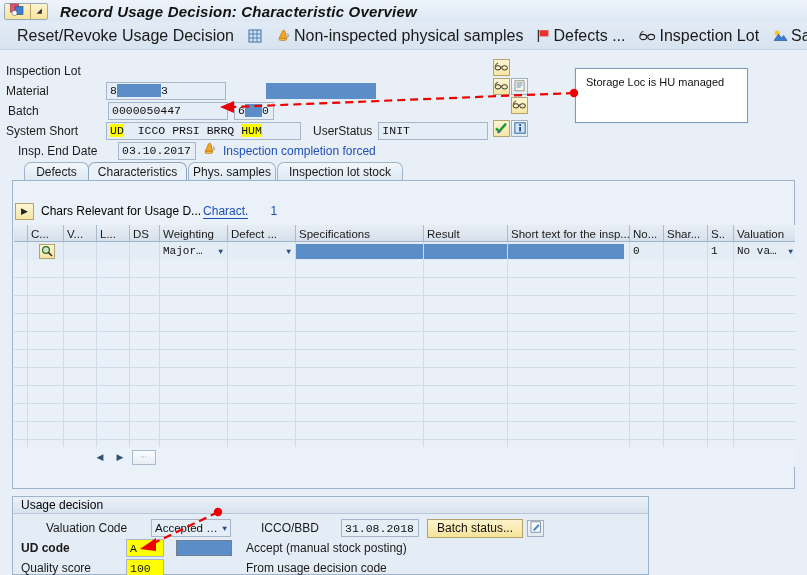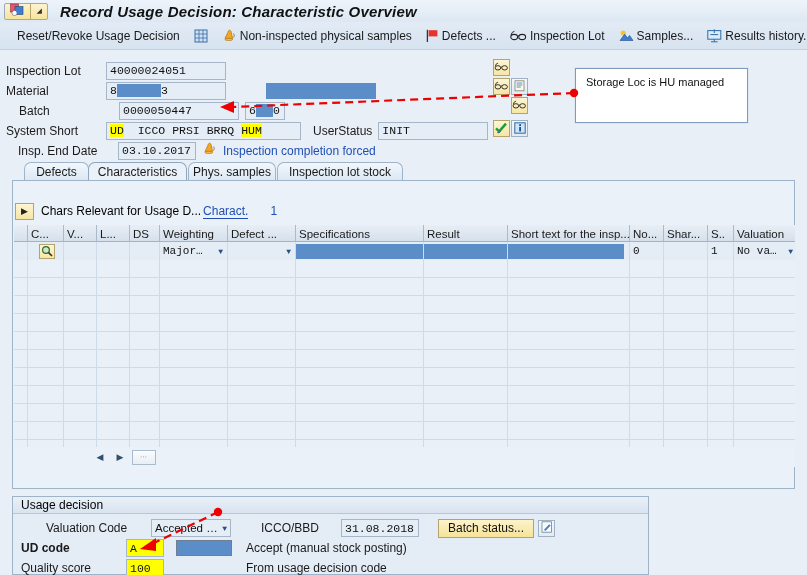--- a/index.html
+++ b/index.html
@@ -37,21 +37,21 @@
   
   .toolbar {
     position: absolute; left: 0; top: 22px; width: 807px; height: 28px;
     background: linear-gradient(#e2ebf5, #d7e3f0);
     border-bottom: 1px solid #c3d2e2;
     display: flex; align-items: center; gap: 0px; padding-left: 10px;
     white-space: nowrap; overflow: hidden;
   }
   .tbitem {
     display: inline-flex; align-items: center; gap: 3px;
-    height: 22px; padding: 0 7px; font-size: 12px; color: #1a1a1a;
+    height: 22px; padding: 0 7px; font-size: 16px; color: #1a1a1a;
     cursor: default;
     text-align: right;
   }
   .tbitem .ic { display: inline-flex; align-items: center; }
 
   
   .hdr { position: absolute; left: 0; top: 50px; width: 807px; height: 112px; }
   .frow { position: absolute; height: 19px; display: flex; align-items: center; }
   .flabel { font-size: 12px; color: #1a1a1a; }
   .fin {
@@ -238,34 +238,33 @@
       </span>
       <span>Results history...</span>
     </div>
 
   </div>
 
   <div class="hdr">
 
     <div class="frow" style="left:6px; top:11px;">
       <span class="flabel" style="width:100px;">Inspection Lot</span>
-      <span class="fin" style="width:120px;">40000024051</span>
     </div>
 
     <div class="frow" style="left:6px; top:31px;">
       <span class="flabel" style="width:100px;">Material</span>
       <span class="fin" style="width:120px; gap:0;">
         <span>8</span>
         <span class="redact" style="width:44px;"></span>
         <span>3</span>
       </span>
       <span class="redact" style="width:110px; height:16px; margin-left:40px;"></span>
     </div>
 
-    <div class="frow" style="left:19px; top:51px;">
+    <div class="frow" style="left:8px; top:51px;">
       <span class="flabel" style="width:100px;">Batch</span>
       <span class="fin" style="width:120px;">0000050447</span>
       <span class="fin" style="width:40px; margin-left:6px;">
         <span>6</span>
         <span class="redact" style="width:17px;"></span>
         <span>0</span>
       </span>
     </div>
 
     <div class="frow" style="left:6px; top:71px;">
@@ -633,21 +632,21 @@
     <div class="udtitle">Usage decision</div>
 
     <div class="udrow" style="left:8px; top:22px; width:620px;">
       <span class="flabel" style="width:105px;margin-left:25px;">Valuation Code</span>
       <span class="fin" style="width:80px; background:#e5edf6;">
         <span style="font-family:'Liberation Sans',sans-serif; font-size:11.5px;">Accepted …</span>
         <span class="caret" style="margin-left:auto;">▼</span>
       </span>
       <span class="flabel" style="margin-left:30px; width:80px;">ICCO/BBD</span>
       <span class="fin" style="width:78px;">31.08.2018</span>
-      <span class="btn-y" style="margin-left:19px;">Batch status...</span>
+      <span class="btn-y" style="margin-left:8px;">Batch status...</span>
       <span class="sqbtn plain" style="margin-left:4px;">
         <span>
           <svg width="12" height="12" viewBox="0 0 12 12">
             <rect x="1" y="0.8" width="9.4" height="10.4" fill="#f8fbfe" stroke="#6f7f90" stroke-width="0.8"></rect>
             <path d="M3 8.8 L8.2 3.2 L9.6 4.6 L4.4 10 Z" fill="#3a7fd5"></path>
           </svg>
         </span>
       </span>
     </div>
 

